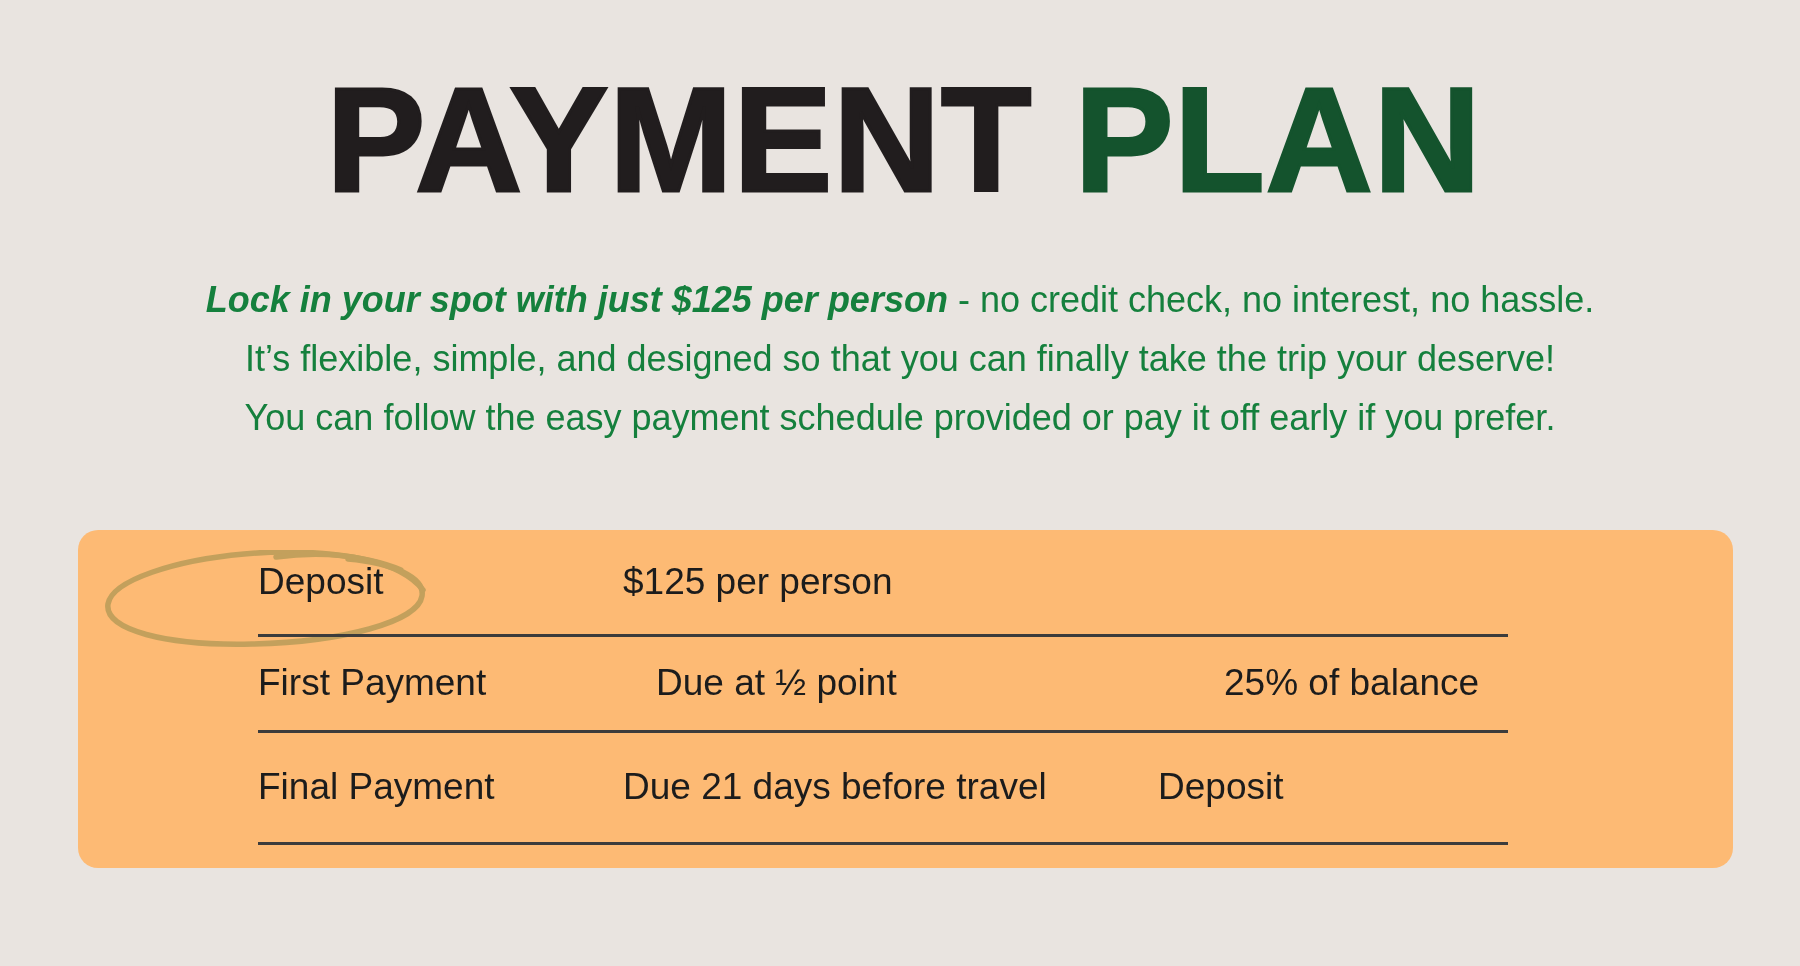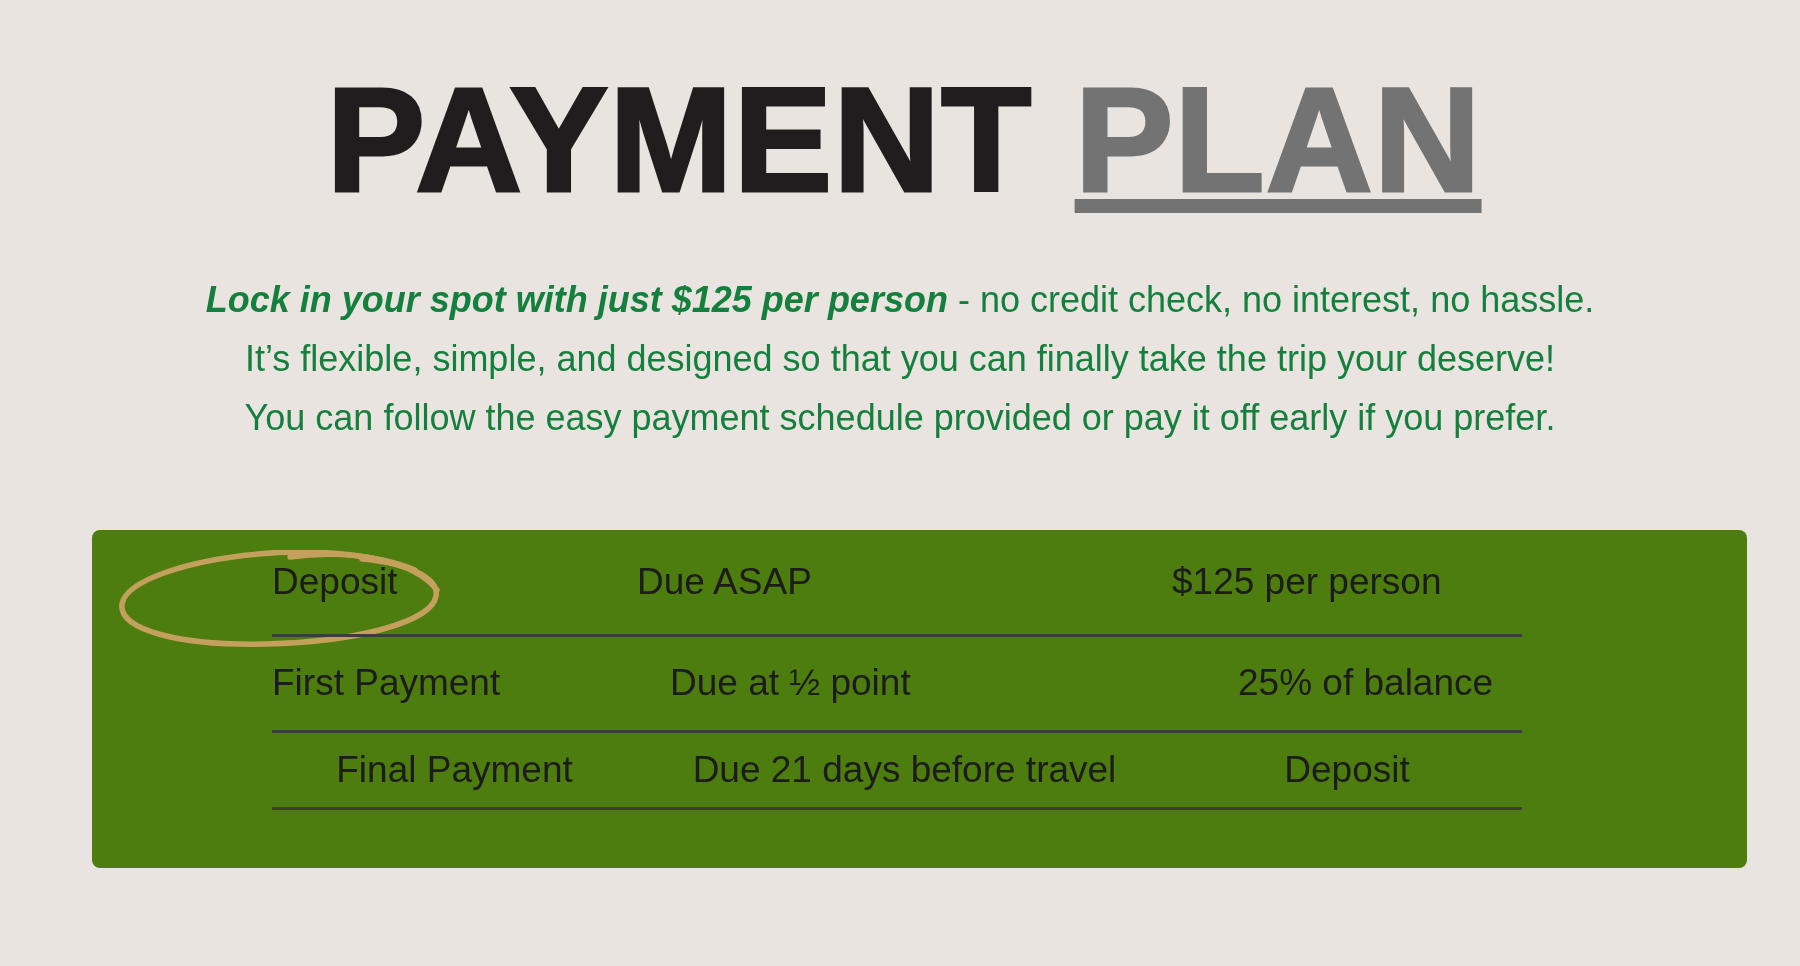--- a/index.html
+++ b/index.html
@@ -20,56 +20,56 @@
     width: 100%;
     text-align: center;
     font-size: 148px;
     line-height: 1.0;
     font-weight: 700;
     letter-spacing: 1px;
     -webkit-text-stroke: 3px currentColor;
     white-space: nowrap;
   }
   .title .part-dark { color: #211d1e; margin-left: 8px; }
-  .title .part-teal { color: #737373; text-decoration: underline; }
+  .title .part-teal { color: #14532d; }
   .intro {
     position: absolute;
     top: 270px;
     left: 0;
     width: 100%;
     text-align: center;
     font-size: 36px;
     line-height: 59px;
     color: #15803d;
     white-space: nowrap;
   }
   .intro .em-bold { font-weight: 700; font-style: italic; }
   .card {
     position: absolute;
-    left: 92px;
+    left: 78px;
     top: 530px;
     width: 1655px;
     height: 338px;
-    background: #4d7c0f;
-    border-radius: 8px;
+    background: #fdba74;
+    border-radius: 20px;
   }
   .table {
     position: absolute;
     left: 180px;
     top: 0;
     width: 1250px;
   }
   .row {
     display: flex;
     align-items: center;
     border-bottom: 3px solid #3c3c3c;
   }
   .row-1 { height: 107px; }
   .row-2 { height: 96px; gap: 33px; }
-  .row-3 { height: 77px; text-align: center; }
+  .row-3 { height: 112px; }
   .cell {
     font-size: 37px;
     color: #1c1c1c;
     line-height: 1.1;
   }
   .cell.label  { width: 365px; position: relative; }
   .cell.due    { width: 535px; }
   .cell.amount { flex: 1; }
   .circle-svg {
     position: absolute;
@@ -97,21 +97,20 @@
 
     <svg class="circle-svg" viewBox="0 0 340 100" fill="none" xmlns="http://www.w3.org/2000/svg">
       <path d="M 305 20 C 272 6, 210 -2, 148 4 C 80 10, 16 30, 12 54 C 8 80, 70 96, 156 94 C 246 92, 322 72, 326 46 C 329 28, 298 13, 252 9" stroke="#c3a05c" stroke-width="5.5" stroke-linecap="round" fill="none"></path>
       <path d="M 180 7 C 245 -2, 305 12, 327 40" stroke="#c3a05c" stroke-width="5.5" stroke-linecap="round" fill="none"></path>
     </svg>
 
     <div class="table">
 
       <div class="row row-1">
         <div class="cell label">Deposit</div>
-        <div class="cell due">Due ASAP</div>
         <div class="cell amount">$125 per person</div>
       </div>
 
       <div class="row row-2">
         <div class="cell label">First Payment</div>
         <div class="cell due">Due at ½ point</div>
         <div class="cell amount">25% of balance</div>
       </div>
 
       <div class="row row-3">

